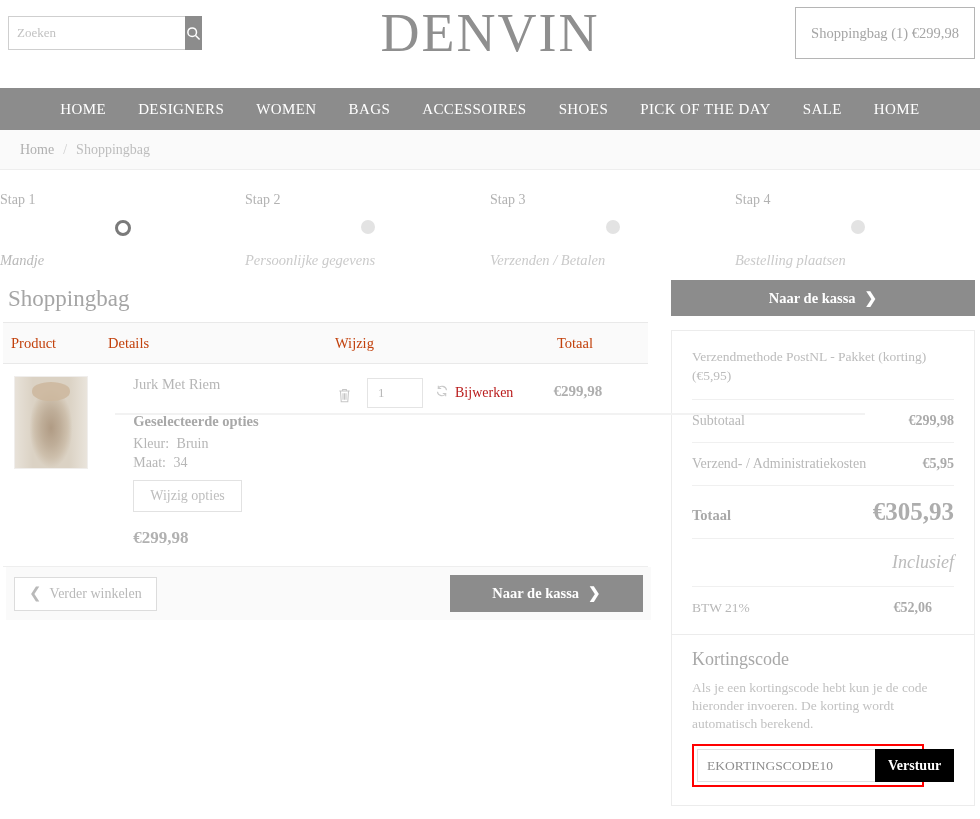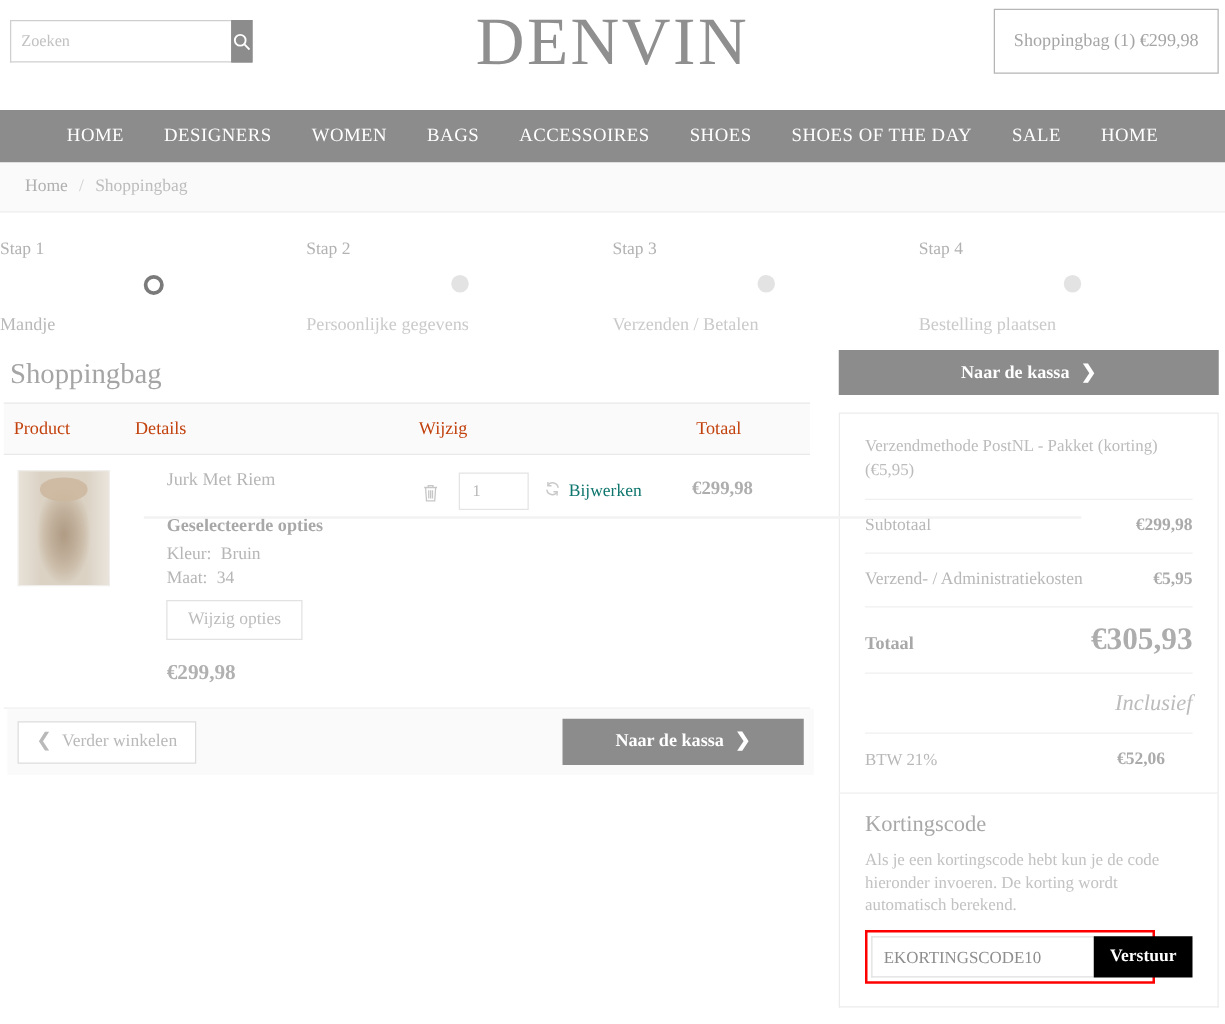--- a/index.html
+++ b/index.html
@@ -155,20 +155,21 @@
   }
   .dot.active {
     width: 16px; height: 16px;
     background: #ffffff;
     border: 3px solid #7a7a7a;
   }
   .step-label-bottom {
     margin-top: 12px;
     font-size: 14.5px;
     color: #cacaca;
+    font-style: italic;
   }
   .step.active .step-label-bottom { color: #b9b9b9; }
 
   
   .main {
     display: flex;
     padding: 0;
   }
   .left-col { width: 653px; }
   .right-col {
@@ -274,21 +275,21 @@
     border: 1px solid #e4e4e4;
     background: #fff;
     font-family: "Liberation Serif", serif;
     font-size: 13px;
     color: #b9b9b9;
     padding-left: 10px;
     outline: none;
   }
   .update-link {
     display: flex; align-items: center; gap: 6px;
-    font-size: 14px; color: #0f766e;
+    font-size: 14px; color: #b91c1c;
     margin-top: 6px;
     cursor: pointer;
   }
   .total-cell {
     width: 95px;
     font-size: 15px;
     font-weight: bold;
     color: #aeaeae;
     padding-top: 7px;
   }
@@ -435,21 +436,21 @@
   </div>
 </div>
 
 <div class="nav">
   <div class="nav-item">HOME</div>
   <div class="nav-item">DESIGNERS</div>
   <div class="nav-item">WOMEN</div>
   <div class="nav-item">BAGS</div>
   <div class="nav-item">ACCESSOIRES</div>
   <div class="nav-item">SHOES</div>
-  <div class="nav-item">SHOES OF THE DAY</div>
+  <div class="nav-item">PICK OF THE DAY</div>
   <div class="nav-item">SALE</div>
   <div class="nav-item">HOME</div>
 </div>
 
 <div class="breadcrumb">
   <a>Home</a>
   <span class="sep">/</span>
   <span class="current">Shoppingbag</span>
 </div>
 

